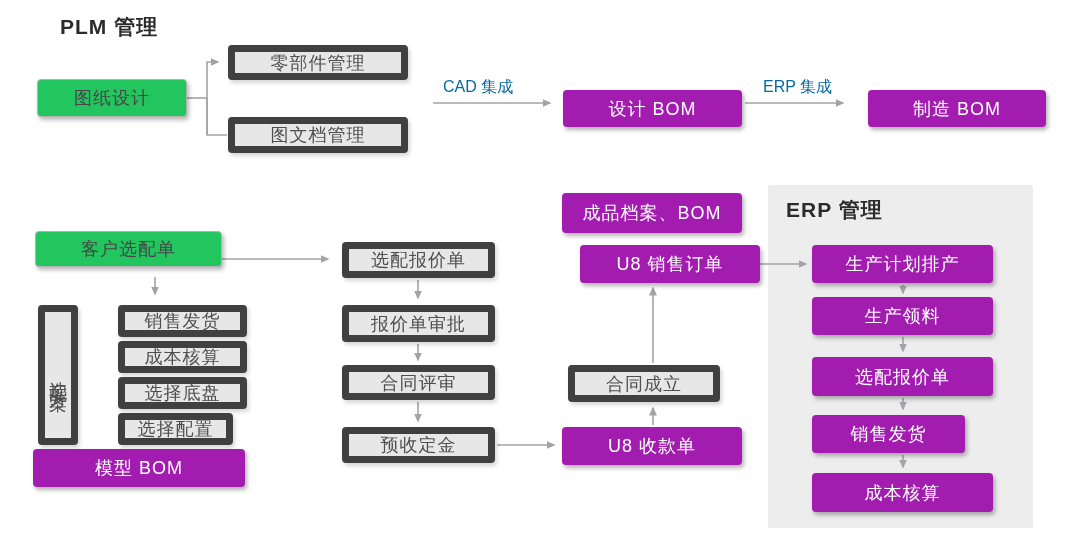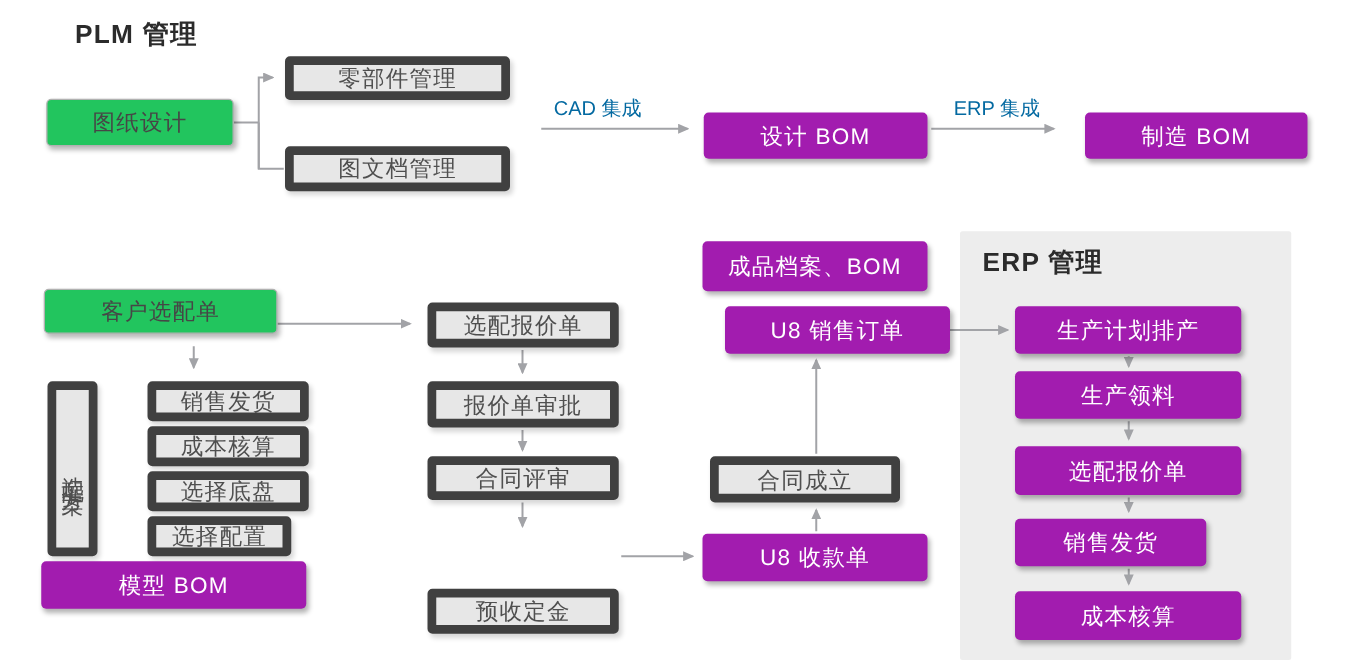--- a/index.html
+++ b/index.html
@@ -122,21 +122,21 @@
   <div class="box gray-light vert" style="left:38px;top:305px;width:40px;height:140px;">选配方案</div>
   <div class="box gray-light" style="left:118px;top:305px;width:129px;height:32px;">销售发货</div>
   <div class="box gray-light" style="left:118px;top:341px;width:129px;height:32px;">成本核算</div>
   <div class="box gray-light" style="left:118px;top:377px;width:129px;height:32px;">选择底盘</div>
   <div class="box gray-light" style="left:118px;top:413px;width:115px;height:32px;">选择配置</div>
   <div class="box red" style="left:33px;top:449px;width:212px;height:38px;">模型 BOM</div>
 
   <div class="box gray-light" style="left:342px;top:242px;width:153px;height:36px;">选配报价单</div>
   <div class="box gray-light" style="left:342px;top:305px;width:153px;height:37px;">报价单审批</div>
   <div class="box gray-light" style="left:342px;top:365px;width:153px;height:35px;">合同评审</div>
-  <div class="box gray-light" style="left:342px;top:427px;width:153px;height:36px;margin-top:44px;">预收定金</div>
+  <div class="box gray-light" style="left:342px;top:427px;width:153px;height:36px;">预收定金</div>
 
   <div class="box red" style="left:562px;top:193px;width:180px;height:40px;">成品档案、BOM</div>
   <div class="box red" style="left:580px;top:245px;width:180px;height:38px;">U8 销售订单</div>
   <div class="box gray-light" style="left:568px;top:365px;width:152px;height:37px;">合同成立</div>
   <div class="box red" style="left:562px;top:427px;width:180px;height:38px;">U8 收款单</div>
 
   <div class="hd" style="left:786px;top:196px;">ERP 管理</div>
 
   <div class="box red" style="left:812px;top:245px;width:181px;height:38px;">生产计划排产</div>
   <div class="box red" style="left:812px;top:297px;width:181px;height:38px;">生产领料</div>

